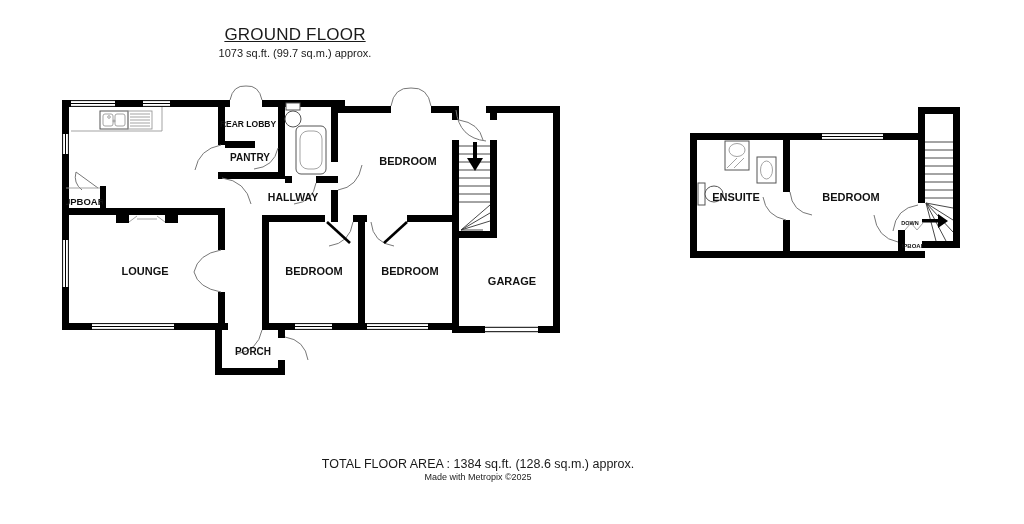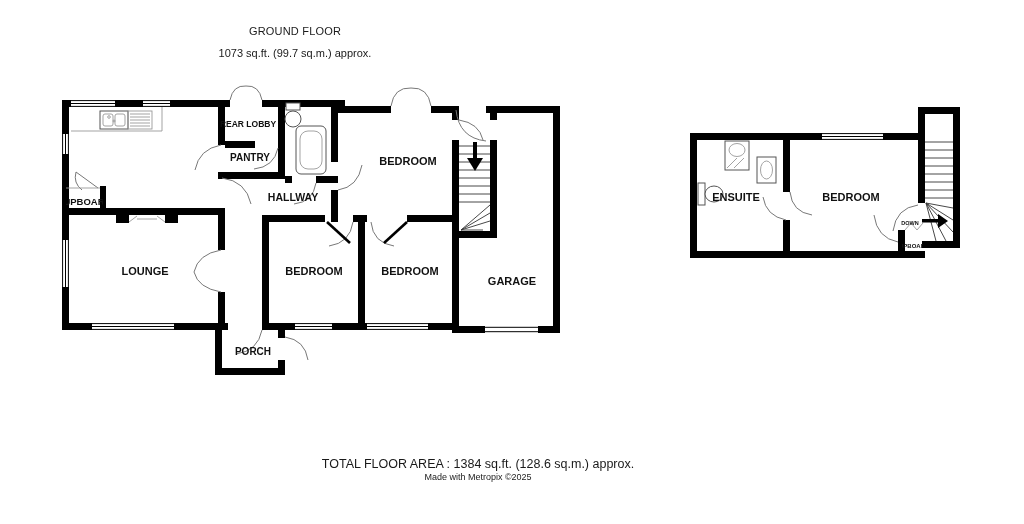--- a/index.html
+++ b/index.html
@@ -1,20 +1,20 @@
 <!DOCTYPE html>
 <html><head>
 <meta charset="utf-8">
 <style>
   html,body{margin:0;padding:0;background:#ffffff;}
   .stage{position:relative;width:1024px;height:524px;background:#ffffff;overflow:hidden;
          font-family:"Liberation Sans", sans-serif;color:#1a1a1a;}
   .floor-title{position:absolute;text-align:center;width:260px;}
-  .floor-title .t1{font-size:11px;letter-spacing:.2px;}
-  .floor-title .t2{font-size:11px;margin-top:10px;}
+  .floor-title .t1{font-size:17px;letter-spacing:.2px;text-decoration:underline;}
+  .floor-title .t2{font-size:11px;margin-top:2px;}
   #ground-title{left:165px;top:25px;}
   #first-title{left:682px;top:25px;}
   .footer{position:absolute;left:0;width:956px;text-align:center;}
   #footer-total{top:457px;font-size:12.5px;}
   #footer-credit{top:472px;font-size:9px;color:#222;}
   svg{position:absolute;left:0;top:0;}
   .wall{fill:#000000;}
   .winline{stroke:#000;stroke-width:1;}
   .door{stroke:#787878;stroke-width:1;fill:none;}
   .leaf{stroke:#000;stroke-width:2.6;}

